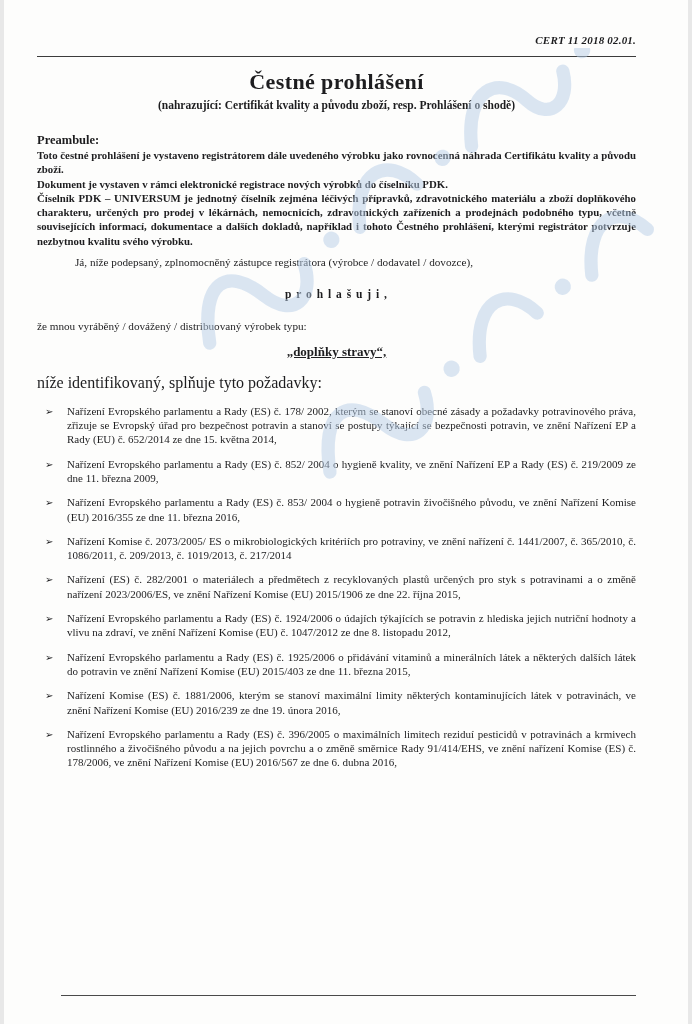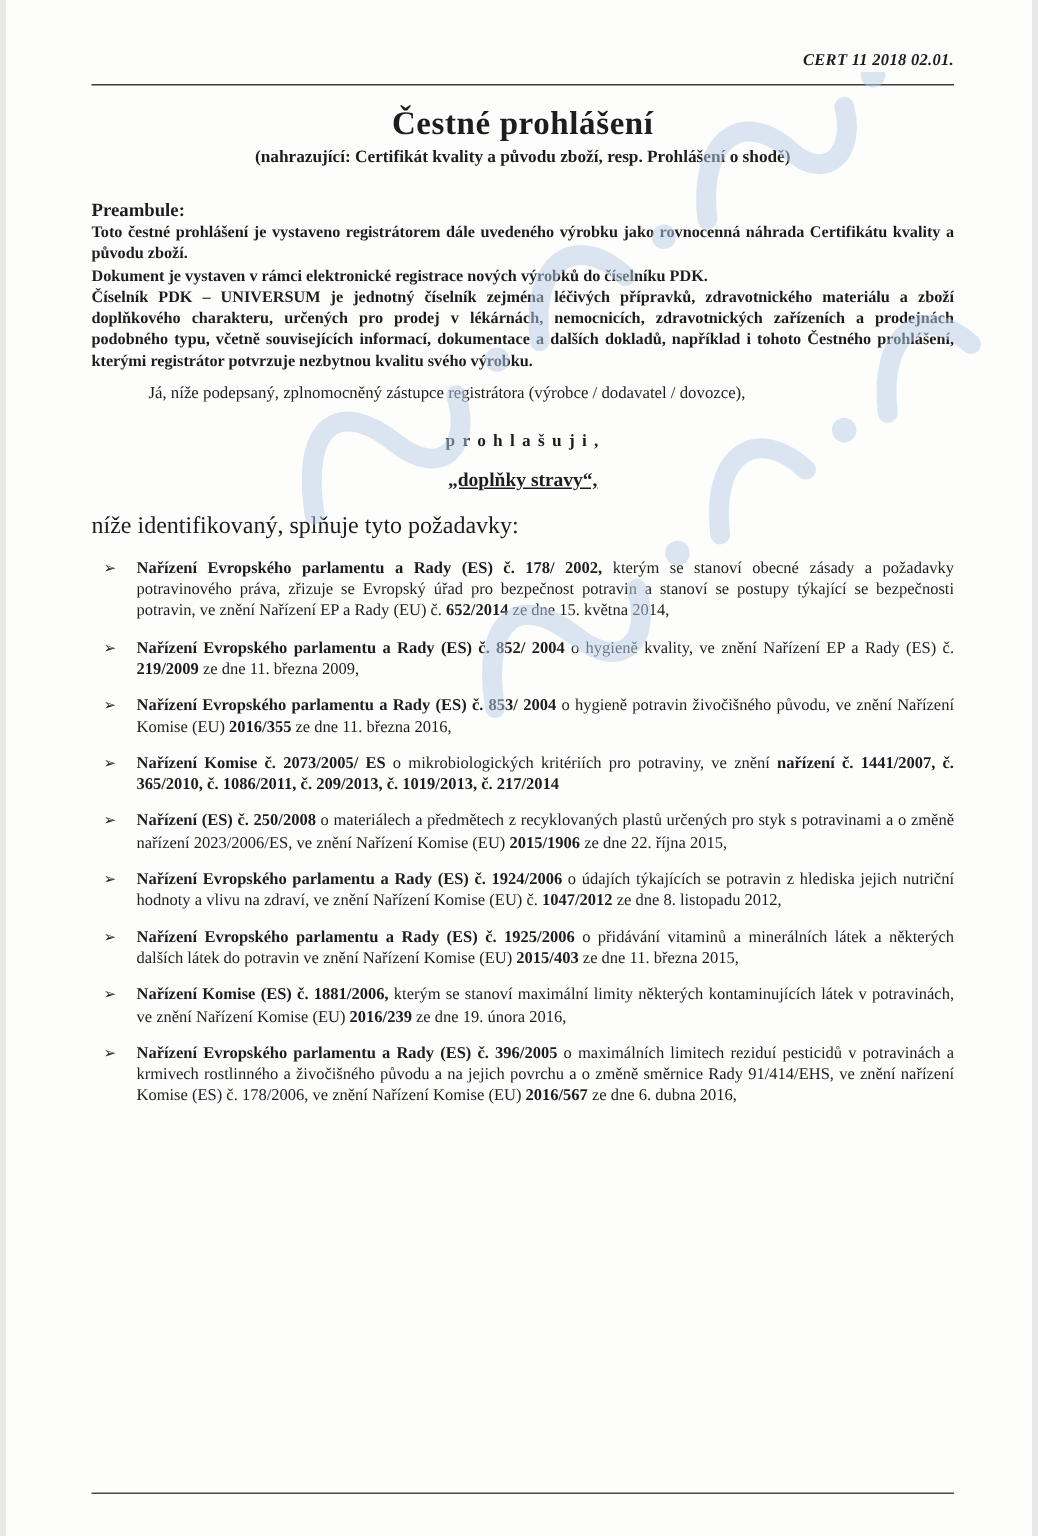--- a/index.html
+++ b/index.html
@@ -4,21 +4,21 @@
 <style>
   html,body { margin:0; padding:0; background:#e8e8e8; }
   .page {
     position:relative;
     width:684px; height:1024px;
     margin:0 auto;
     background:#fdfdfc;
     font-family:"Liberation Serif", serif;
     color:#1d1d1f;
     box-sizing:border-box;
-    padding:34px 52px 0 57px;
+    padding:34px 52px 0 33px;
     overflow:hidden;
   }
   .content { position:relative; z-index:1; }
 
   .cert-code {
     text-align:right;
     font-style:italic;
     font-weight:bold;
     font-size:11px;
     letter-spacing:0.2px;
@@ -57,21 +57,21 @@
     font-weight:bold;
     font-size:13px;
   }
   .product span { text-decoration:underline; }
   .req-intro { margin-top:14px; font-size:16px; }
 
   .req-list { margin-top:12px; }
   .req-item { display:flex; margin-bottom:10px; font-size:11px; line-height:1.3; }
   .req-marker { flex:0 0 22px; margin-left:8px; font-size:10px; padding-top:1px; }
   .req-text { flex:1; text-align:justify; }
-  .req-text .bold { font-weight:bold; }
+  .req-text .bold { font-weight:normal; }
 
   .footer { position:absolute; left:57px; right:52px; bottom:28px; z-index:1; }
   .footer-rule { border:none; border-top:1px solid #4a4a4a; margin:0; }
   .footer-text { text-align:center; font-size:10.5px; margin-top:6px; }
 
   .watermark {
     position:absolute;
     top:48px; right:-36px;
     width:540px; height:480px;
     z-index:2;
@@ -110,20 +110,21 @@
 
     <div class="preamble-heading">Preambule:</div>
     <div class="preamble">
       <p>Toto čestné prohlášení je vystaveno registrátorem dále uvedeného výrobku jako rovnocenná náhrada Certifikátu kvality a původu zboží.</p>
       <p>Dokument je vystaven v rámci elektronické registrace nových výrobků do číselníku PDK.</p>
       <p>Číselník PDK – UNIVERSUM je jednotný číselník zejména léčivých přípravků, zdravotnického materiálu a zboží doplňkového charakteru, určených pro prodej v lékárnách, nemocnicích, zdravotnických zařízeních a prodejnách podobného typu, včetně souvisejících informací, dokumentace a dalších dokladů, například i tohoto Čestného prohlášení, kterými registrátor potvrzuje nezbytnou kvalitu svého výrobku.</p>
     </div>
 
     <div class="intro">Já, níže podepsaný, zplnomocněný zástupce registrátora (výrobce / dodavatel / dovozce),</div>
     <div class="verb">p r o h l a š u j i ,</div>
+    <div class="type-line">že mnou vyráběný / dovážený / distribuovaný výrobek typu:</div>
     <div class="product">
       <span>„doplňky stravy“,</span>
     </div>
     <div class="req-intro">níže identifikovaný, splňuje tyto požadavky:</div>
 
     <div class="req-list">
         <div class="req-item">
           <span class="req-marker">➢</span>
           <span class="req-text"><span class="bold">Nařízení Evropského parlamentu a Rady (ES) č. 178/ 2002,</span><span> kterým se stanoví obecné zásady a požadavky potravinového práva, zřizuje se Evropský úřad pro bezpečnost potravin a stanoví se postupy týkající se bezpečnosti potravin, ve znění Nařízení EP a Rady (EU) č. </span><span class="bold">652/2014</span><span> ze dne 15. května 2014,</span></span>
         </div>
@@ -134,21 +135,21 @@
         <div class="req-item">
           <span class="req-marker">➢</span>
           <span class="req-text"><span class="bold">Nařízení Evropského parlamentu a Rady (ES) č. 853/ 2004</span><span> o hygieně potravin živočišného původu, ve znění Nařízení Komise (EU) </span><span class="bold">2016/355</span><span> ze dne 11. března 2016,</span></span>
         </div>
         <div class="req-item">
           <span class="req-marker">➢</span>
           <span class="req-text"><span class="bold">Nařízení Komise č. 2073/2005/ ES</span><span> o mikrobiologických kritériích pro potraviny, ve znění </span><span class="bold">nařízení č. 1441/2007, č. 365/2010, č. 1086/2011, č. 209/2013, č. 1019/2013, č. 217/2014</span></span>
         </div>
         <div class="req-item">
           <span class="req-marker">➢</span>
-          <span class="req-text"><span class="bold">Nařízení (ES) č. 250/2008</span><span> o materiálech a předmětech z recyklovaných plastů určených pro styk s potravinami a o změně nařízení 2023/2006/ES, ve znění Nařízení Komise (EU) </span><span class="bold">2015/1906</span><span> ze dne 22. října 2015,</span></span>
+          <span class="req-text"><span class="bold">Nařízení (ES) č. 282/2001</span><span> o materiálech a předmětech z recyklovaných plastů určených pro styk s potravinami a o změně nařízení 2023/2006/ES, ve znění Nařízení Komise (EU) </span><span class="bold">2015/1906</span><span> ze dne 22. října 2015,</span></span>
         </div>
         <div class="req-item">
           <span class="req-marker">➢</span>
           <span class="req-text"><span class="bold">Nařízení Evropského parlamentu a Rady (ES) č. 1924/2006</span><span> o údajích týkajících se potravin z hlediska jejich nutriční hodnoty a vlivu na zdraví, ve znění Nařízení Komise (EU) č. </span><span class="bold">1047/2012</span><span> ze dne 8. listopadu 2012,</span></span>
         </div>
         <div class="req-item">
           <span class="req-marker">➢</span>
           <span class="req-text"><span class="bold">Nařízení Evropského parlamentu a Rady (ES) č. 1925/2006</span><span> o přidávání vitaminů a minerálních látek a některých dalších látek do potravin ve znění Nařízení Komise (EU) </span><span class="bold">2015/403</span><span> ze dne 11. března 2015,</span></span>
         </div>
         <div class="req-item">

